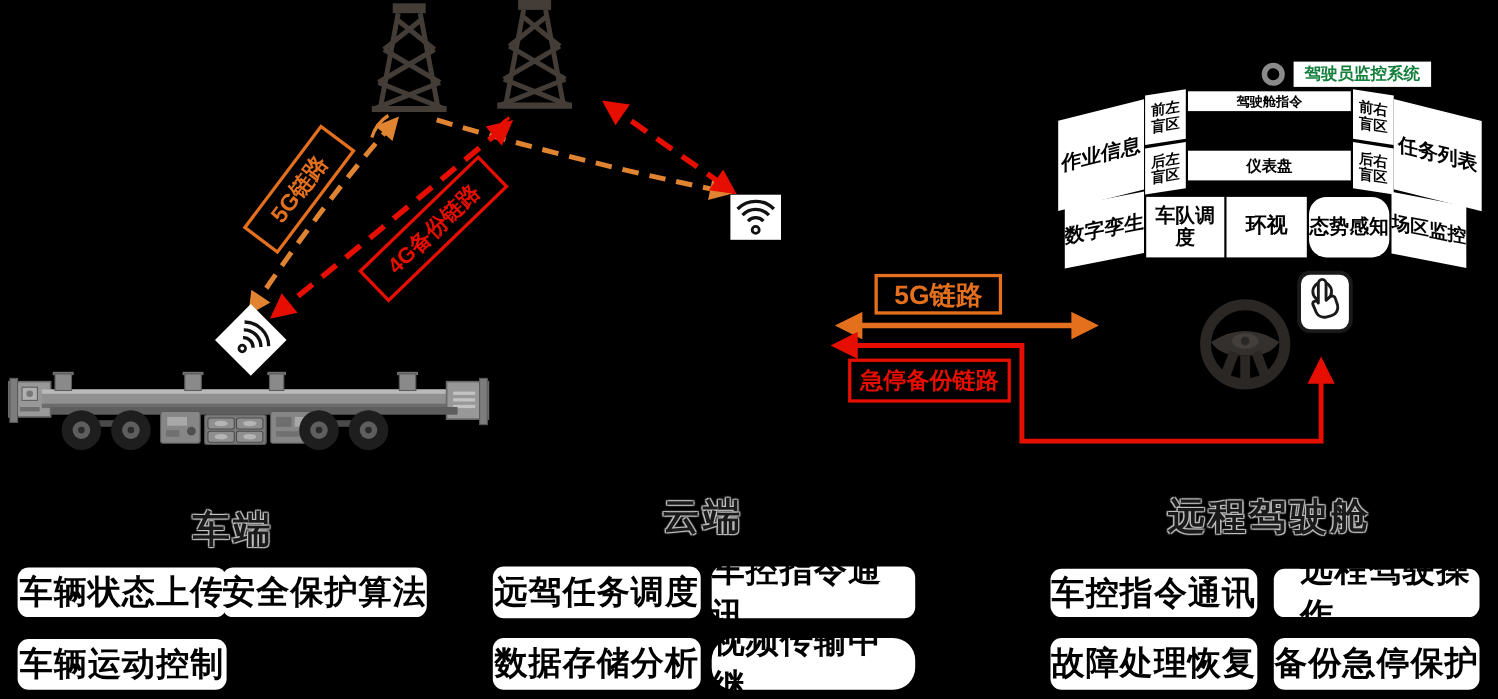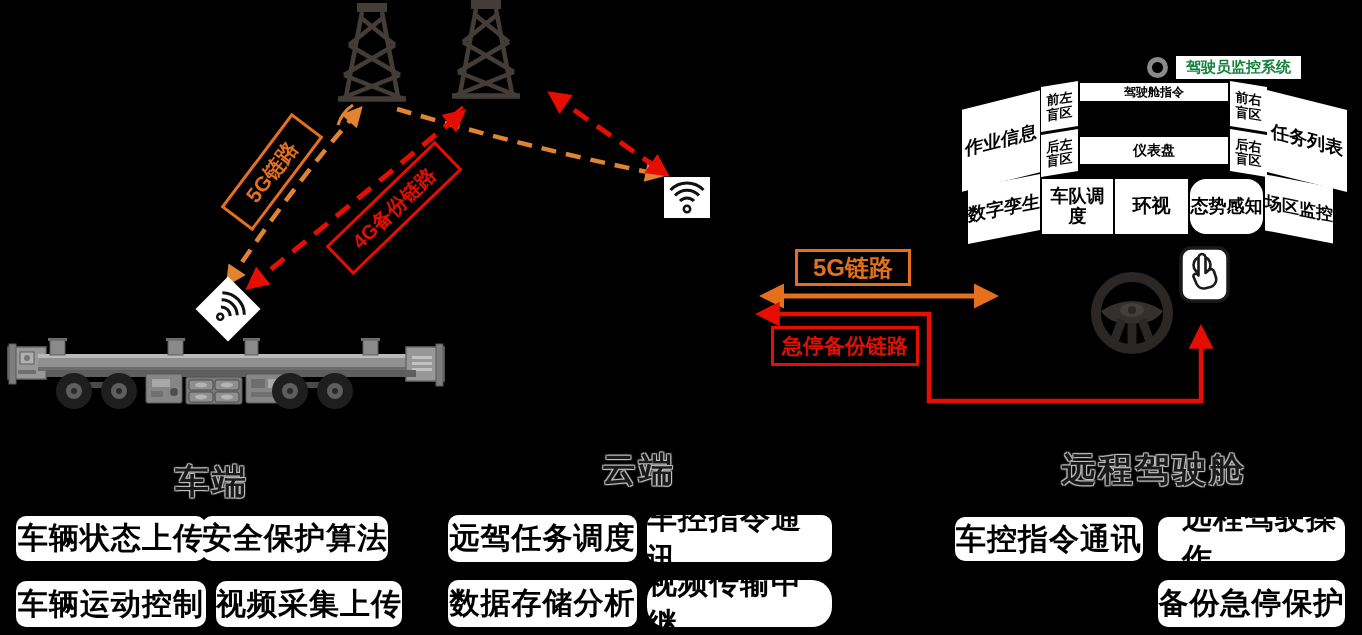--- a/index.html
+++ b/index.html
@@ -193,24 +193,24 @@
   <div class="mon" style="left:1190px;top:179px;width:73px;height:55px;font-size:18px;border-radius:16px;">态势感知</div>
   <div class="mon" style="left:1265px;top:181px;width:68px;height:56px;font-size:17px;transform:skewY(11deg);">场区监控</div>
 
   <div class="title" style="left:132px;top:447px;width:160px;margin-top:12px;">车端</div>
   <div class="title" style="left:559px;top:447px;width:160px;">云端</div>
   <div class="title" style="left:1004px;top:447px;width:300px;">远程驾驶舱</div>
 
   <div class="fn" style="left:16px;top:516px;width:190px;height:45px;">车辆状态上传</div>
   <div class="fn" style="left:202px;top:516px;width:186px;height:45px;">安全保护算法</div>
   <div class="fn" style="left:16px;top:581px;width:190px;height:46px;">车辆运动控制</div>
-  <div class="fn" style="left:216px;top:581px;width:186px;height:46px;">视频采集上传</div>
 
   <div class="fn" style="left:448px;top:515px;width:189px;height:47px;">远驾任务调度</div>
   <div class="fn" style="left:647px;top:515px;width:185px;height:47px;">车控指令通讯</div>
   <div class="fn" style="left:448px;top:580px;width:189px;height:47px;">数据存储分析</div>
   <div class="fn" style="left:647px;top:580px;width:185px;height:47px;border-radius:20px;">视频传输中继</div>
 
   <div class="fn" style="left:955px;top:517px;width:188px;height:44px;">车控指令通讯</div>
   <div class="fn" style="left:1158px;top:517px;width:187px;height:44px;padding-left:24px;">远程驾驶操作</div>
+  <div class="fn" style="left:955px;top:580px;width:188px;height:47px;">故障处理恢复</div>
   <div class="fn" style="left:1158px;top:580px;width:187px;height:47px;">备份急停保护</div>
 
 </div>
 
 </body></html>

